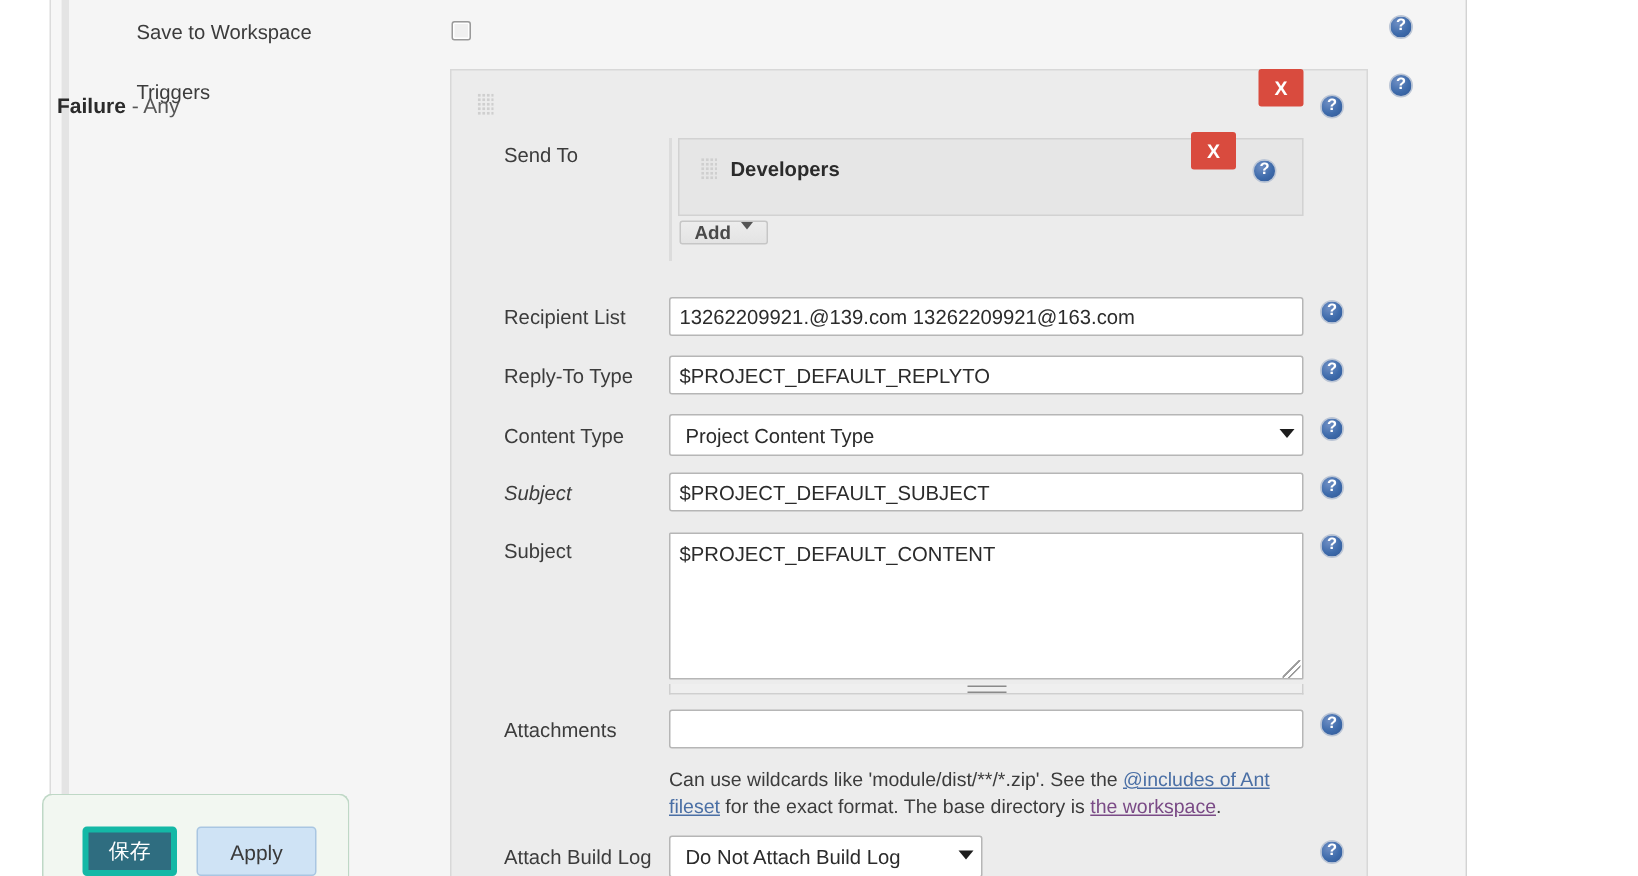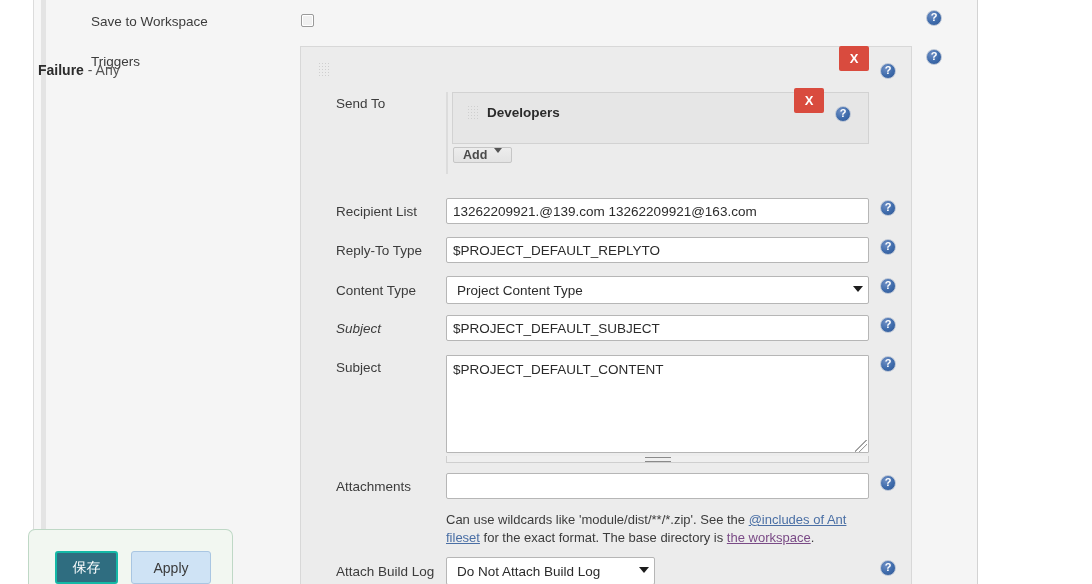--- a/index.html
+++ b/index.html
@@ -328,21 +328,21 @@
     border-bottom: none;
     border-radius: 7px 7px 0 0;
     box-sizing: border-box;
   }
   #btn-save {
     position: absolute;
     left: 55px; top: 551px;
     width: 63px; height: 33px;
     background: #2f6d80;
     color: #ffffff;
-    border: 2px solid #14b8a6;
+    border: 4px solid #14b8a6;
     border-radius: 3px;
     font-family: "Liberation Sans", sans-serif;
     font-size: 14px;
     cursor: pointer;
     padding: 0;
   }
   #btn-apply {
     position: absolute;
     left: 131px; top: 551px;
     width: 80px; height: 33px;

